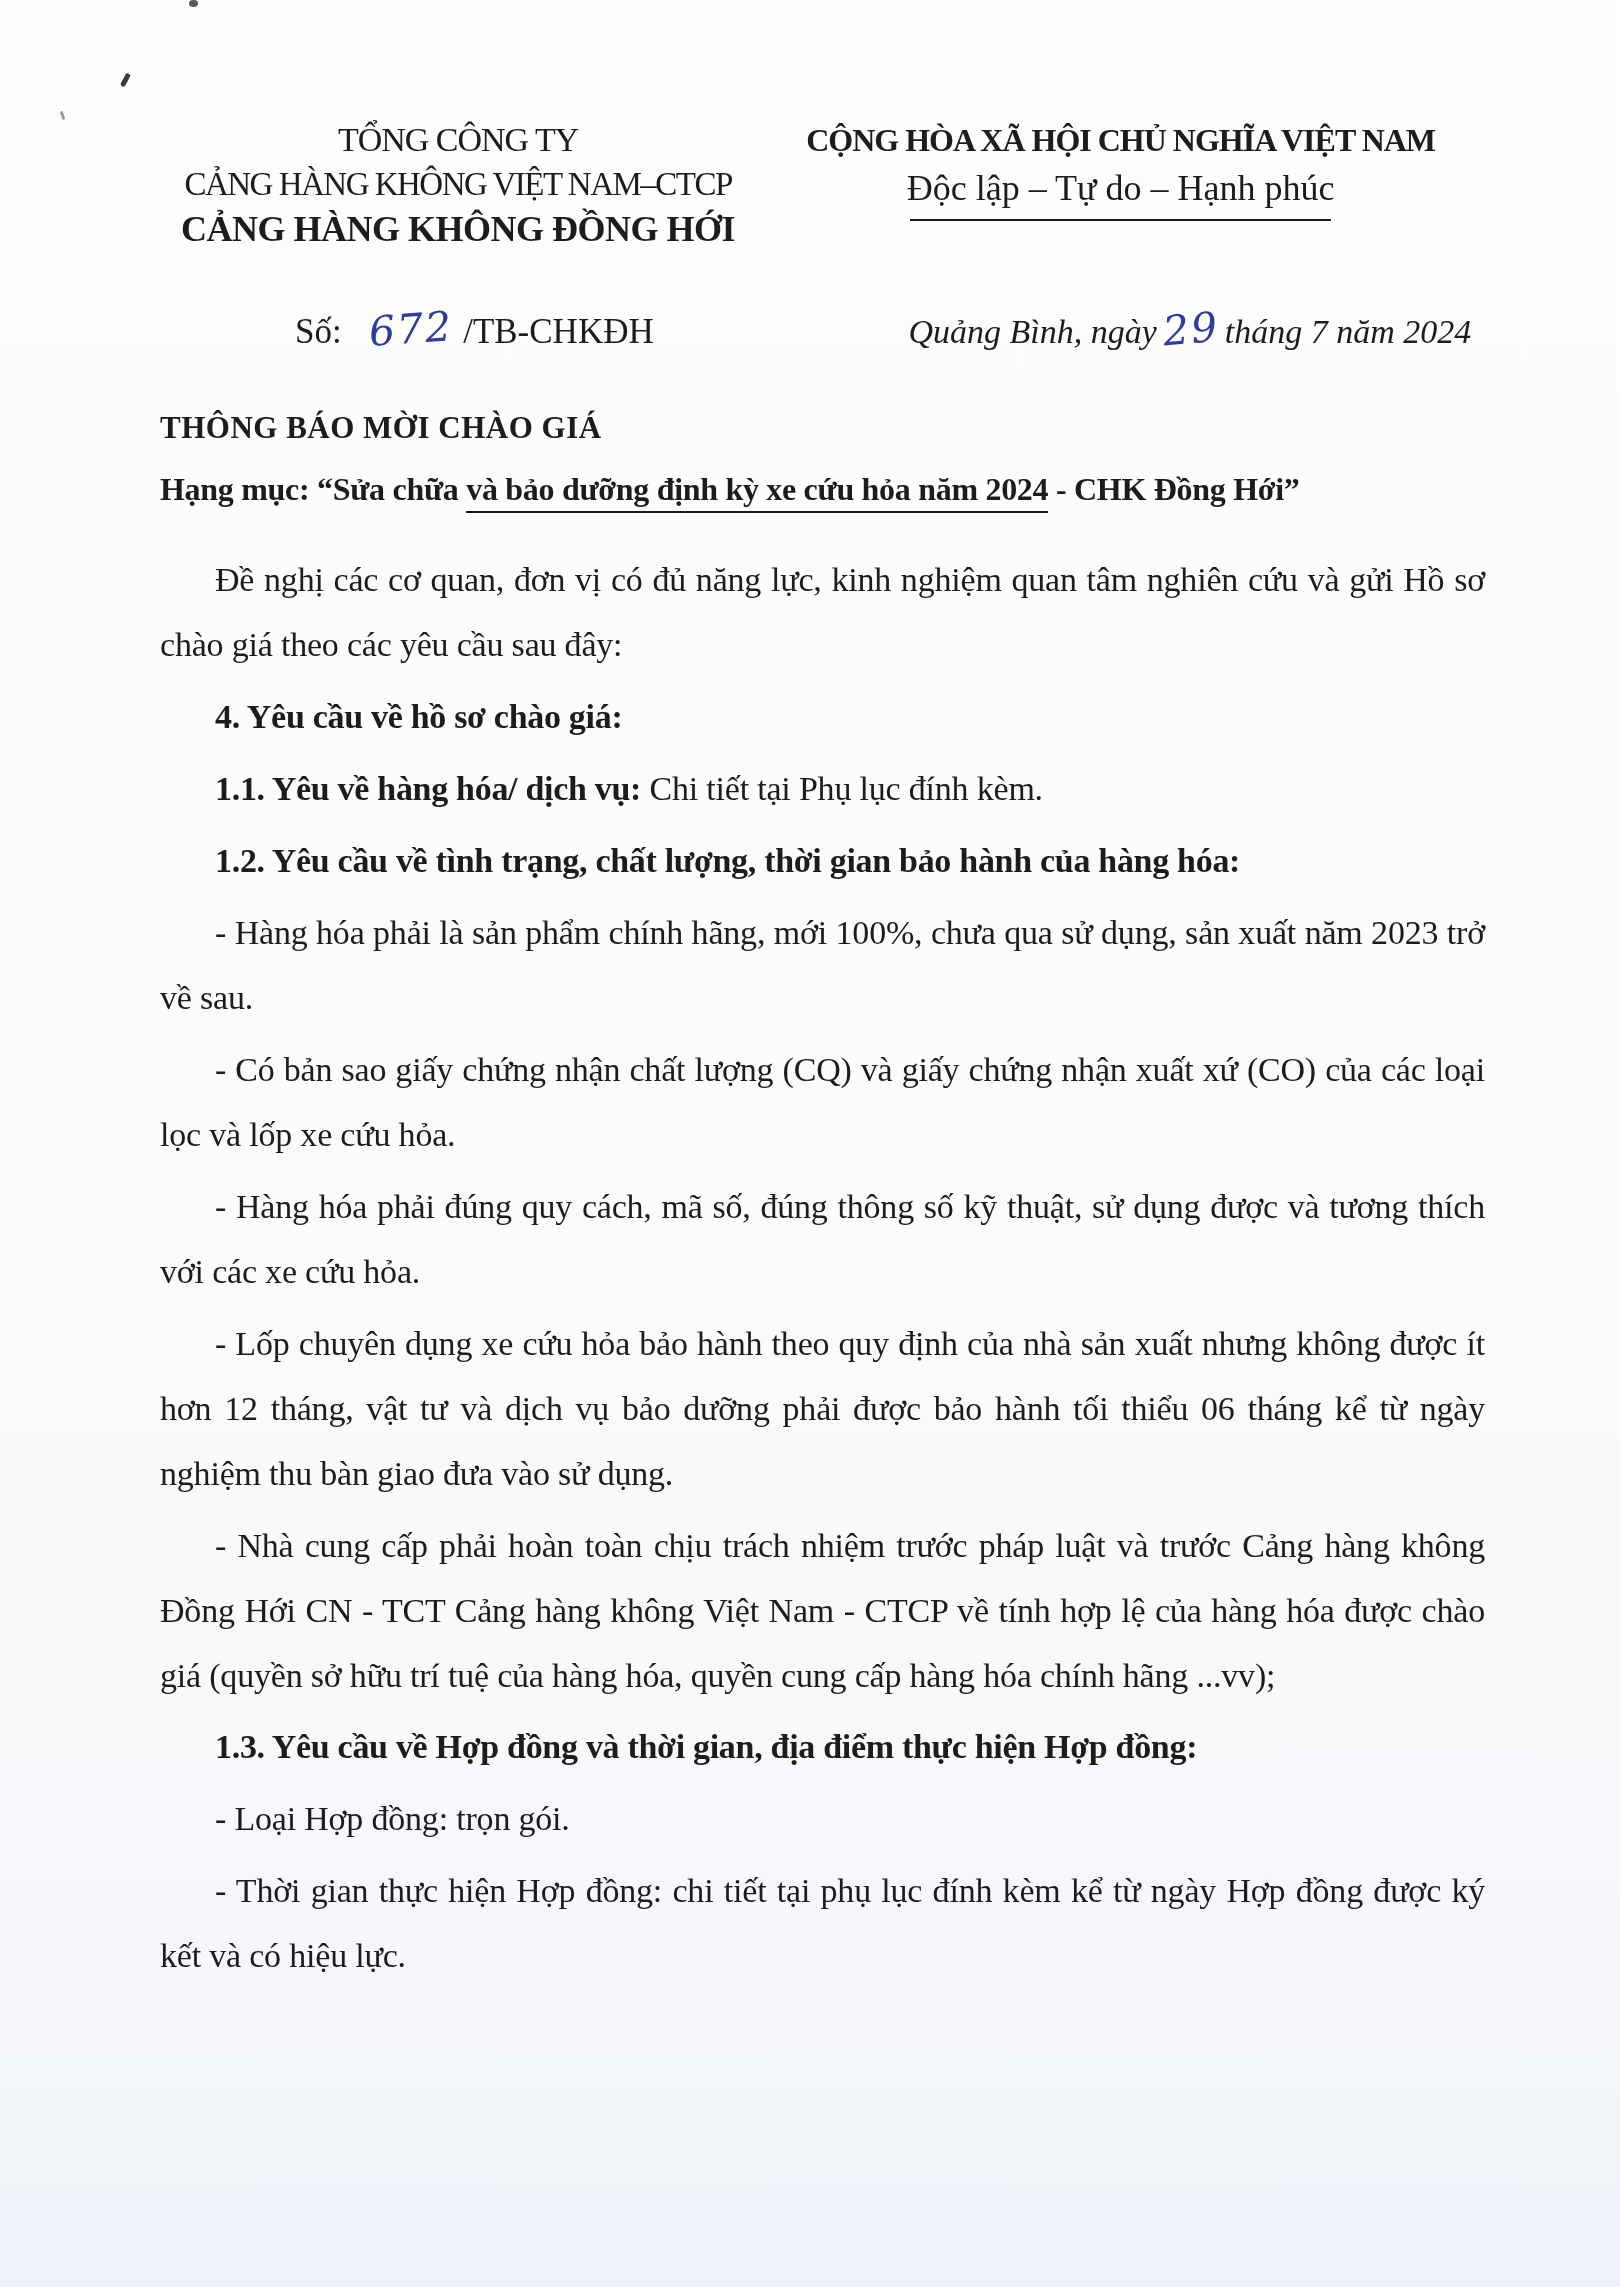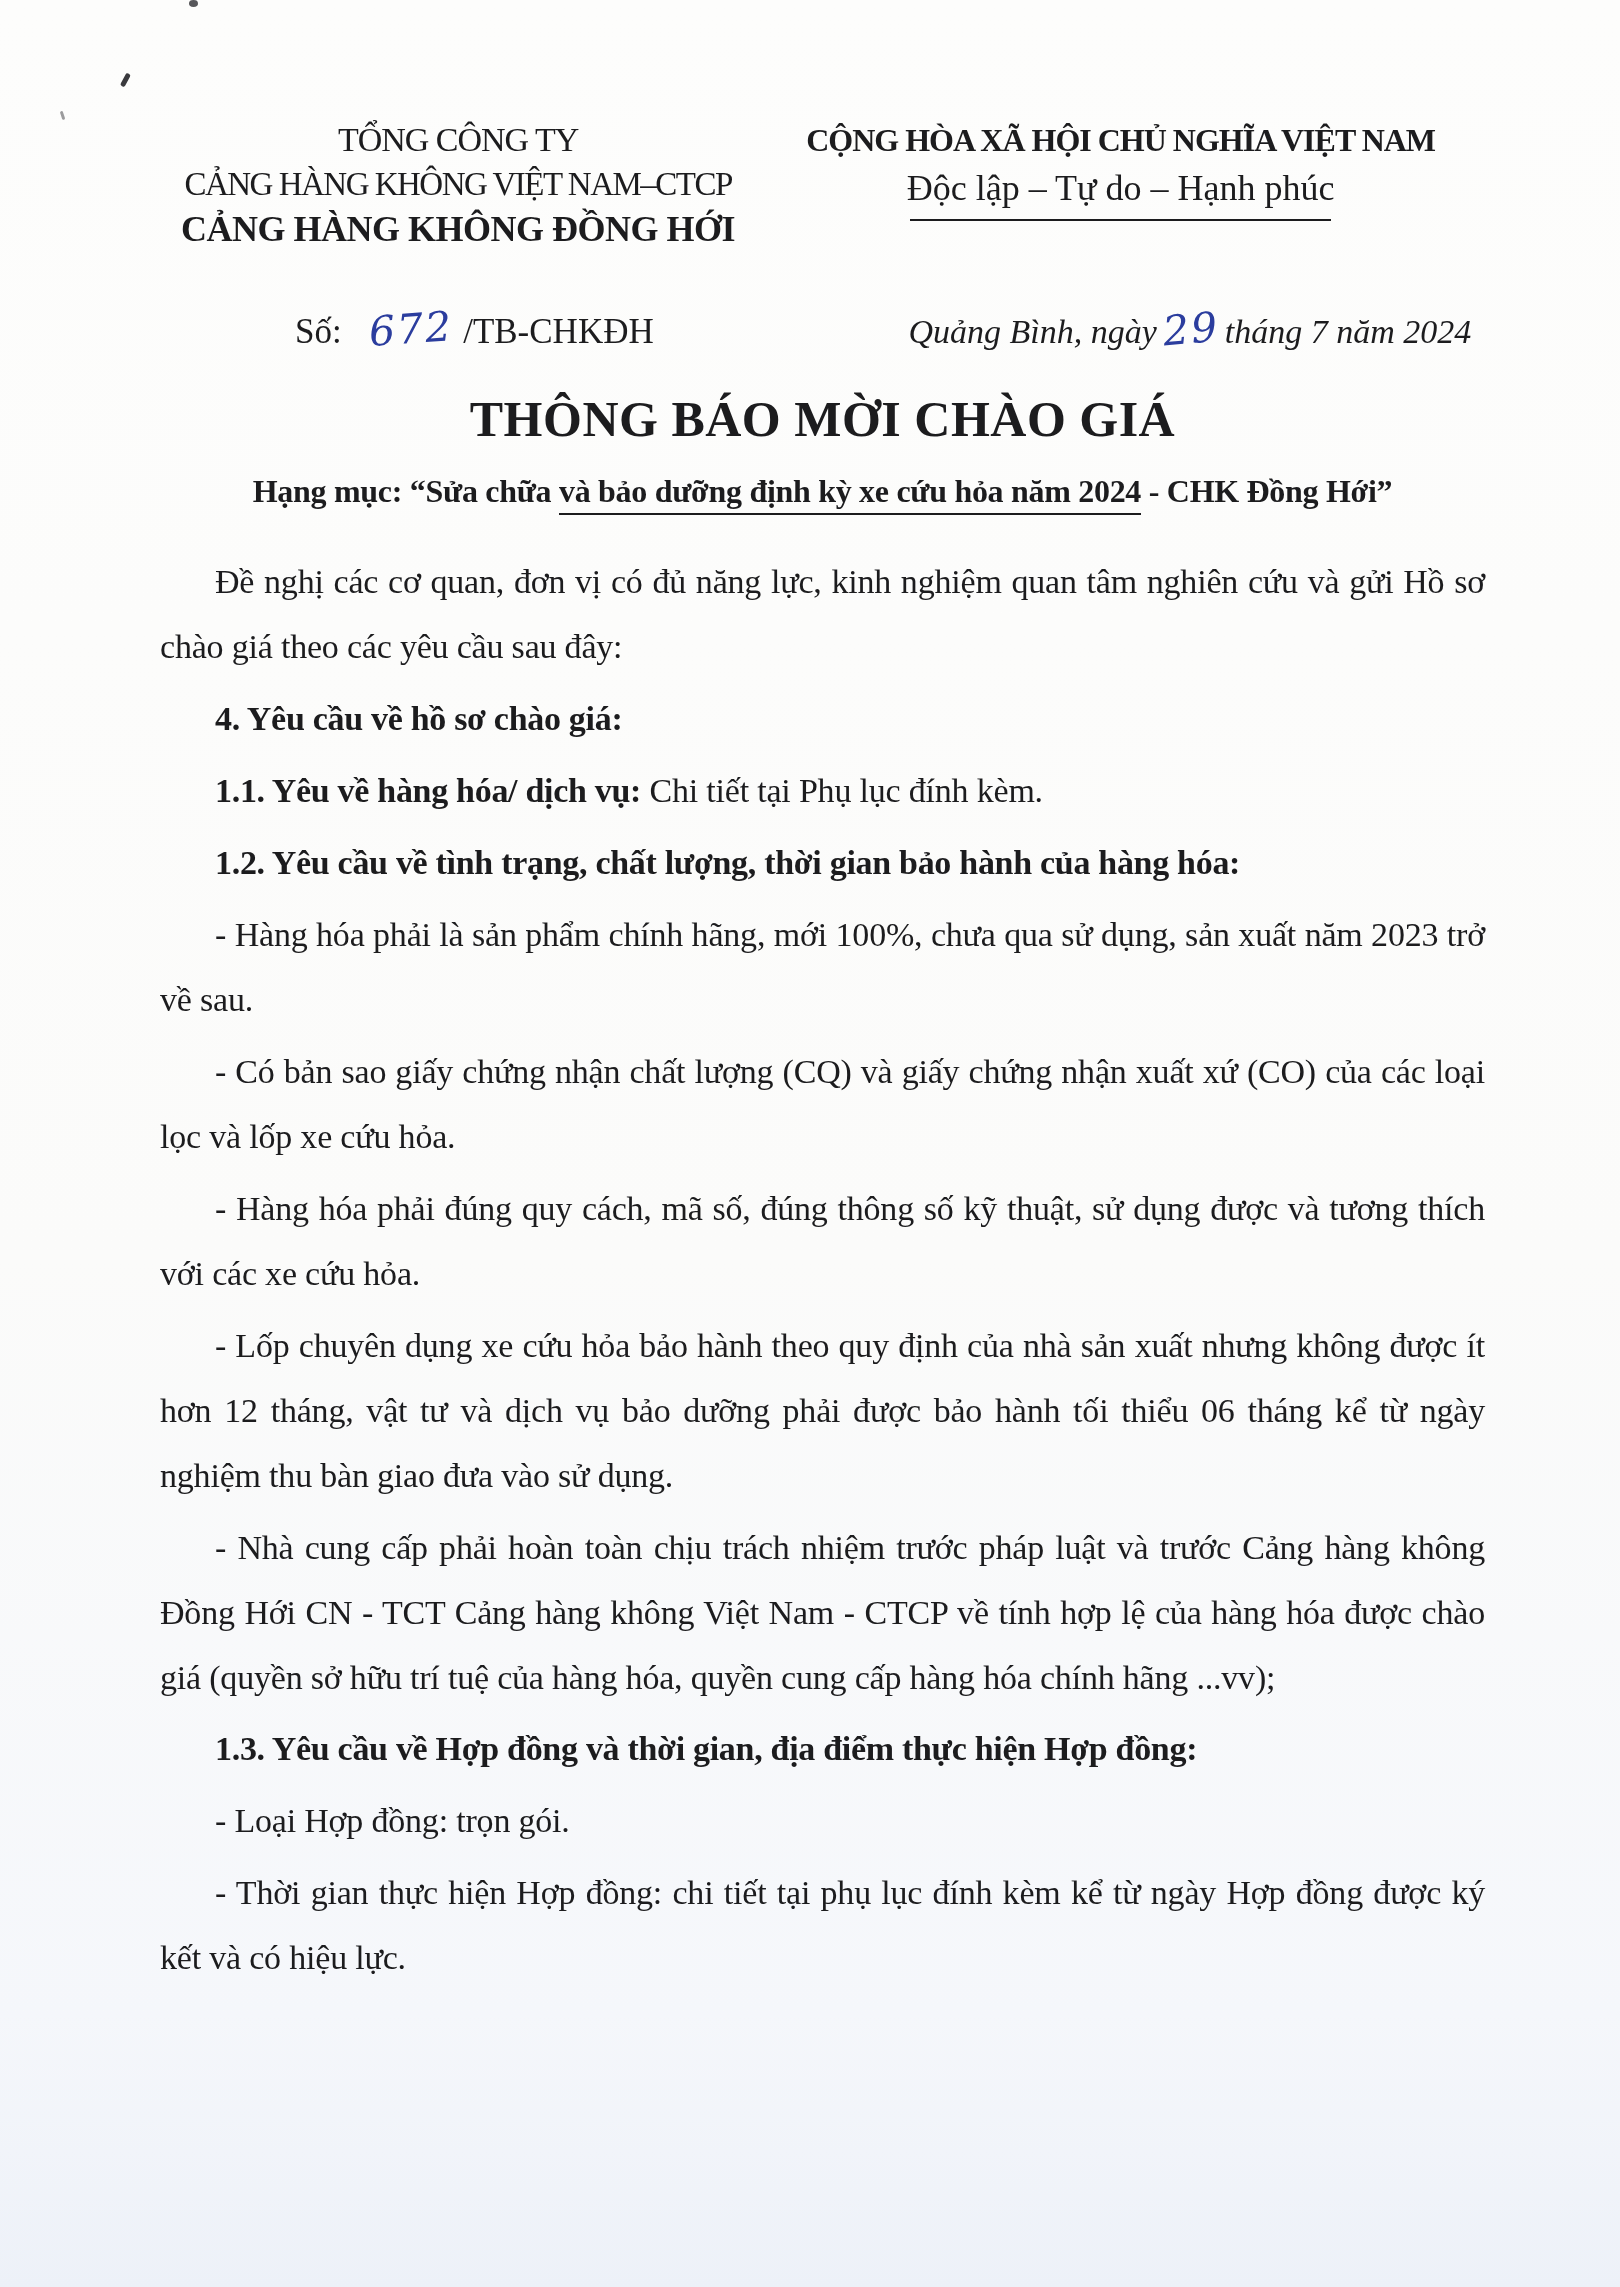--- a/index.html
+++ b/index.html
@@ -71,28 +71,26 @@
     letter-spacing: 2px;
     font-family: "DejaVu Serif", serif;
   }
   .dateline .hand {
     display: inline-block;
     transform: rotate(-5deg);
     margin: 0 5.9px;
   }
   
   .doc-title {
-    text-align: center;
-    font-size: 50px;
+    font-size: 31px;
     font-weight: bold;
     letter-spacing: 0.5px;
-    margin-top: 37px;
+    margin-top: 57px;
   }
   .doc-subtitle {
-    text-align: center;
     font-size: 32px;
     font-weight: bold;
     margin-top: 25.5px;
     letter-spacing: -0.3px;
   }
   .doc-subtitle .u {
     border-bottom: 2.9px solid #1c1c1e;
     padding-bottom: 3.9px;
   }
   

